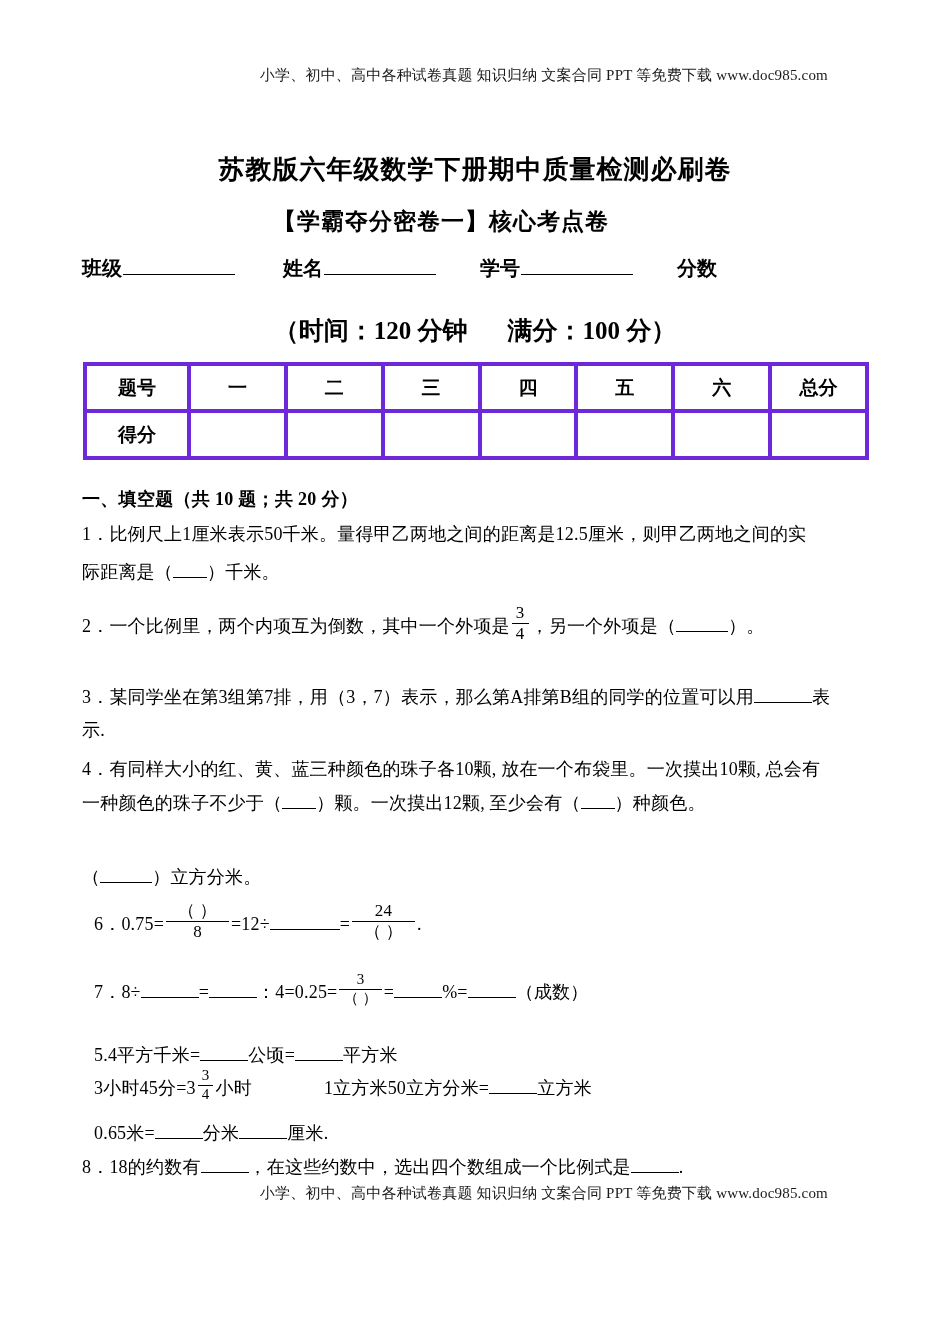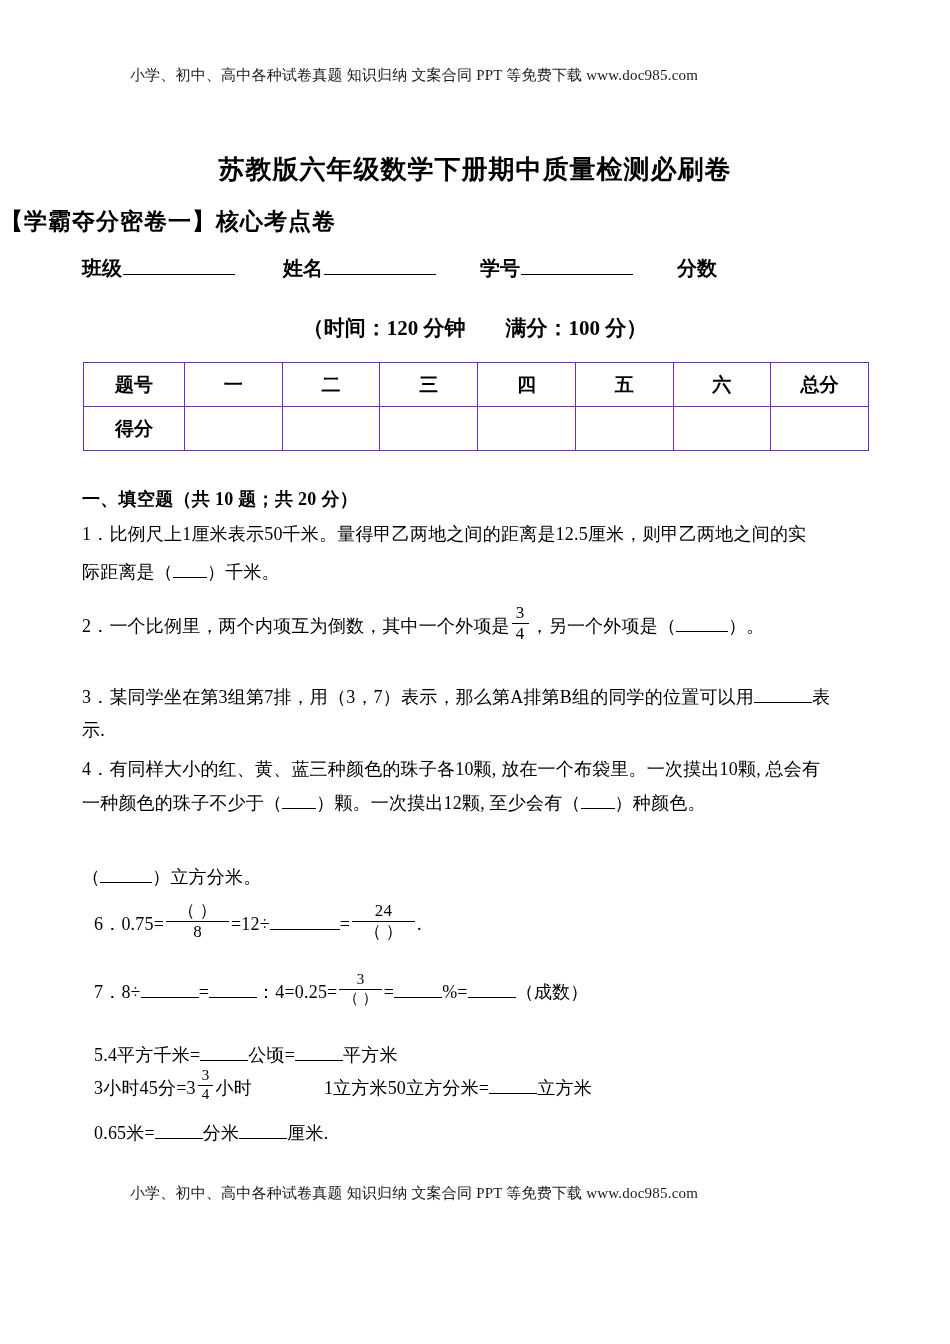--- a/index.html
+++ b/index.html
@@ -22,21 +22,21 @@
     height: 1344px;
     box-sizing: border-box;
     padding: 0 82px;
   }
 
   
   .site-line {
     position: absolute;
     left: 0;
     width: 828px;
-    text-align: center;
+    text-align: right;
     font-size: 15px;
     letter-spacing: 0.2px;
     color: #1a1a1a;
     font-family: "Liberation Serif", "DejaVu Serif", serif;
   }
   .site-line.top { top: 66px; }
   .site-line.bottom { top: 1184px; }
 
   
   .doc-title {
@@ -46,21 +46,21 @@
     text-align: center;
     font-size: 26px;
     font-weight: bold;
     letter-spacing: 1px;
     font-family: "Liberation Serif", "DejaVu Serif", serif;
   }
   .doc-subtitle {
     position: absolute;
     left: 0; top: 206px;
     width: 882px;
-    text-align: left;
+    text-align: center;
     font-size: 23px;
     font-weight: bold;
     letter-spacing: 1px;
   }
 
   
   .identity-row {
     position: absolute;
     left: 82px; top: 255px;
     width: 790px;
@@ -79,35 +79,35 @@
   }
   .id-gap-1 { width: 48px; display:inline-block; }
   .id-gap-2 { width: 44px; display:inline-block; }
   .id-gap-3 { width: 44px; display:inline-block; }
 
   .exam-meta {
     position: absolute;
     left: 0; top: 314px;
     width: 950px;
     text-align: center;
-    font-size: 21px;
+    font-size: 25px;
     font-weight: bold;
   }
   .exam-meta .meta-gap { display:inline-block; width: 40px; }
 
   
   .score-table {
     position: absolute;
     left: 83px; top: 362px;
     width: 786px;
     border-collapse: collapse;
     table-layout: fixed;
   }
   .score-table td {
-    border: 1px solid #6d28d9;
+    border: 4px solid #6d28d9;
     height: 41px;
     text-align: center;
     vertical-align: middle;
     font-size: 19px;
     font-weight: bold;
   }
   .score-table .col-first { width: 98px; }
 
   
   .section-heading {
@@ -264,16 +264,19 @@
   </div>
 
   <div class="q narrow eq-line" style="top:1068px">
     <span>3小时45分=</span><span class="mixed"><span class="whole">3</span><span class="frac small"><span class="num">3</span><span class="den">4</span></span></span><span>小时</span><span class="spacer-wide"></span><span>1立方米50立方分米=</span><span class="blank b-sm"></span><span>立方米</span>
   </div>
 
   <div class="q narrow eq-line" style="top:1114px">
     <span>0.65米=</span><span class="blank b-sm"></span><span>分米</span><span class="blank b-sm"></span><span>厘米.</span>
   </div>
 
+  <div class="q" style="top:1148px">
+    <span>8．18的约数有</span><span class="blank b-sm"></span><span>，在这些约数中，选出四个数组成一个比例式是</span><span class="blank b-sm"></span><span>.</span>
+  </div>
 
   <div class="site-line bottom">小学、初中、高中各种试卷真题 知识归纳 文案合同 PPT 等免费下载  www.doc985.com</div>
 
 </div>
 
 </body></html>

